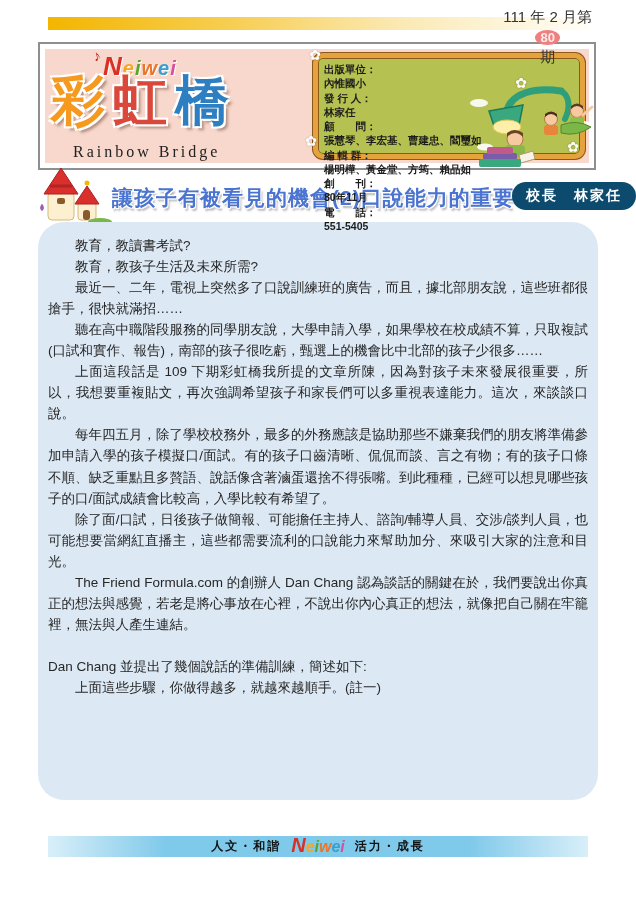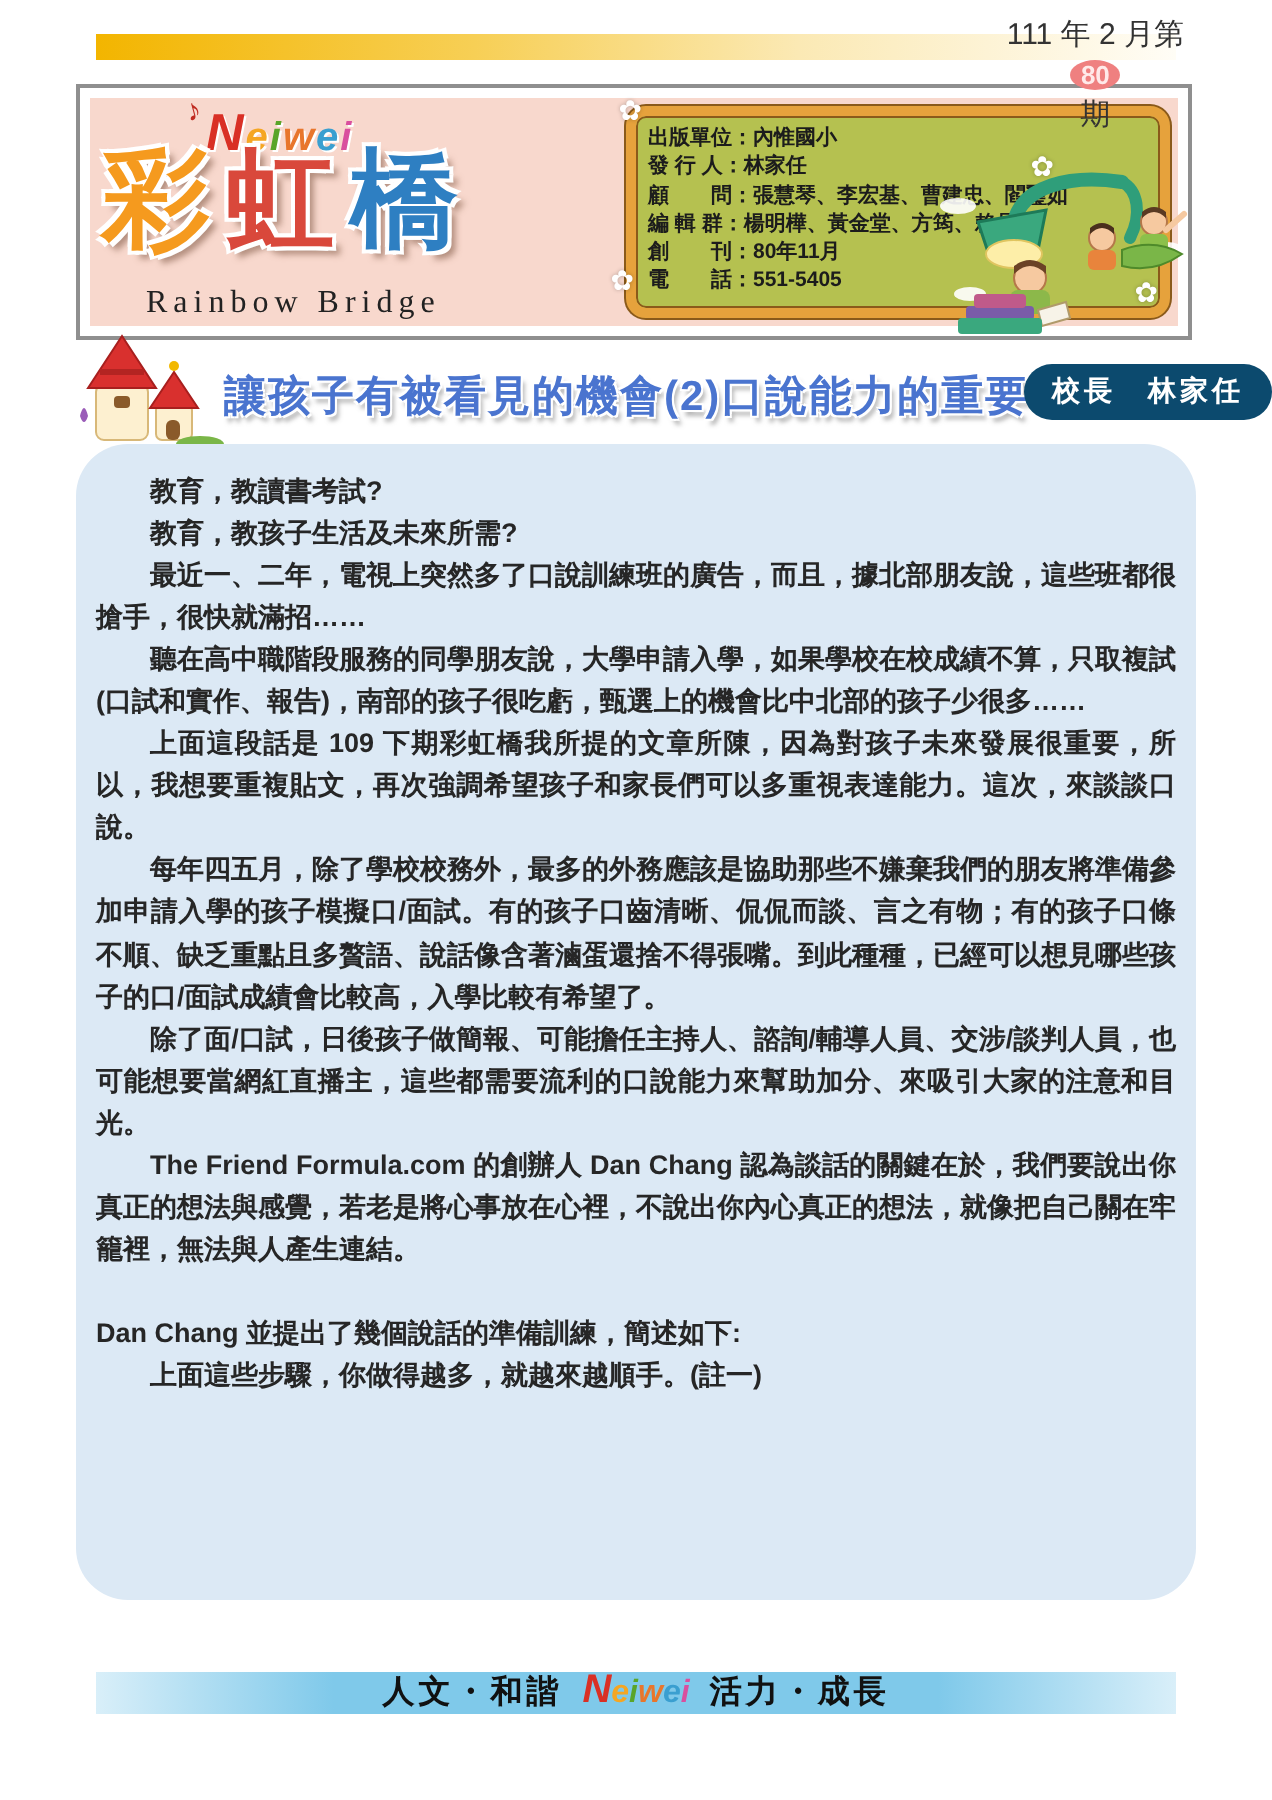--- a/index.html
+++ b/index.html
@@ -44,21 +44,21 @@
   .char-0{color:#f59a1e;} .char-1{color:#d9483b;} .char-2{color:#2e7fc2;}
   .subtitle { position:absolute; left:28px; top:94px; font-family:"Liberation Serif","DejaVu Serif",serif;
               font-size:16px; letter-spacing:3px; color:#222; }
 
   .wood-box {
     position:absolute; right:4px; top:4px; width:272px; height:106px;
     background:#b5c150; border:5px solid #e6a23c; border-radius:10px;
     box-shadow:0 0 0 1px #8a5a1a, inset 0 0 0 1px #8a5a1a;
     padding:4px 6px; z-index:1;
   }
-  .info-line { display:flex; font-size:10.5px; line-height:1.36; color:#1c1c1c; font-weight:bold; white-space:pre; }
+  .info-line { display:flex; font-size:10.5px; line-height:1.36; color:#1c1c1c; font-weight:bold; white-space:pre;flex-direction:column; }
   .info-line .lbl { flex:none; }
   .flower { position:absolute; color:#fff; font-size:14px; text-shadow:0 0 2px rgba(0,0,0,.25); z-index:2; }
   .fl-1{ right:268px; top:-2px; } .fl-2{ right:62px; top:26px; } .fl-3{ right:272px; bottom:14px; } .fl-4{ right:10px; bottom:8px; }
   .kids { position:absolute; right:-6px; bottom:-6px; z-index:2; }
 
   
   .castle { position:absolute; left:34px; top:164px; }
   .article-title {
     position:absolute; left:112px; top:184px; width:400px; text-align:center;
     font-size:21px; font-weight:bold; letter-spacing:1px; color:#4a74cf;
@@ -70,34 +70,34 @@
     background:#0c4a6e; border-radius:14px; color:#fff; font-size:14px; font-weight:bold;
     letter-spacing:2px; display:flex; align-items:center; justify-content:center; white-space:pre;
   }
 
   
   .body-box {
     position:absolute; left:38px; top:222px; width:560px; height:578px;
     background:#dce9f5; border-radius:26px; padding:13px 10px 0 10px; overflow:hidden;
   }
   .body-box p {
-    font-size:13.5px; line-height:1.56; color:#262626; text-align:justify; text-indent:2em;font-weight:bold;
+    font-size:13.5px; line-height:1.56; color:#262626; text-align:justify; text-indent:2em;
   }
   .no-indent { text-indent:0 !important; }
   .gap-top { margin-top:21px; }
   .train-list { display:grid; grid-template-columns:218px 1fr; margin-top:1px; }
   .train-list div { font-size:13.5px; line-height:1.56; color:#262626; }
 
   
   .footer-bar {
     position:absolute; left:48px; top:836px; width:540px; height:21px;
     background:linear-gradient(to right,#d9eff9 0%,#7fc9ea 22%,#7fc9ea 78%,#d9eff9 100%);
     display:flex; align-items:center; justify-content:center; gap:10px;
   }
-  .footer-bar .slogan { font-size:16px; font-weight:bold; color:#111; letter-spacing:2px; }
+  .footer-bar .slogan { font-size:12px; font-weight:bold; color:#111; letter-spacing:2px; }
   .footer-logo { font-style:italic; font-weight:bold; font-size:16px; position:relative; top:-1px; }
   .footer-logo .l0{color:#d93025; font-size:20px;}
   .footer-logo .l1{color:#f5a623;} .footer-logo .l2{color:#5aa52a;} .footer-logo .l3{color:#e8762c;}
   .footer-logo .l4{color:#3a9fd0;} .footer-logo .l5{color:#d94f9e;}
 </style>
 </head>
 <body>
 
 <div class="top-bar"></div>
 <div class="issue-line">

